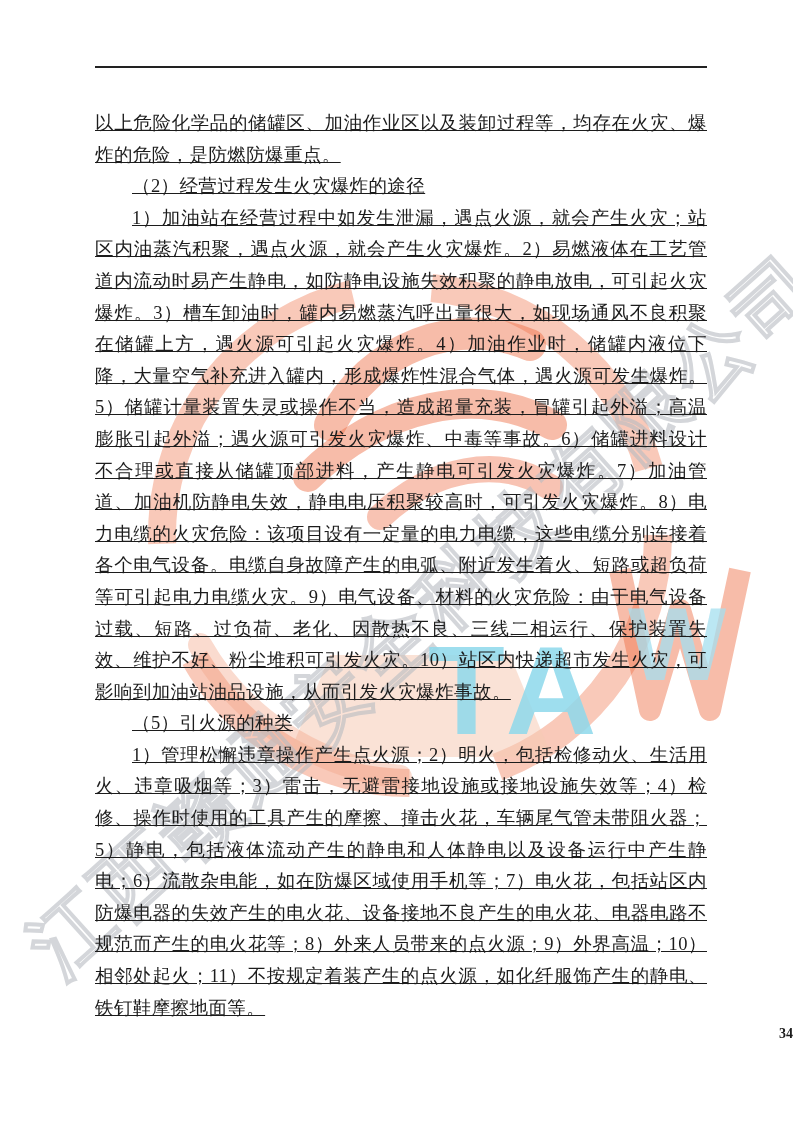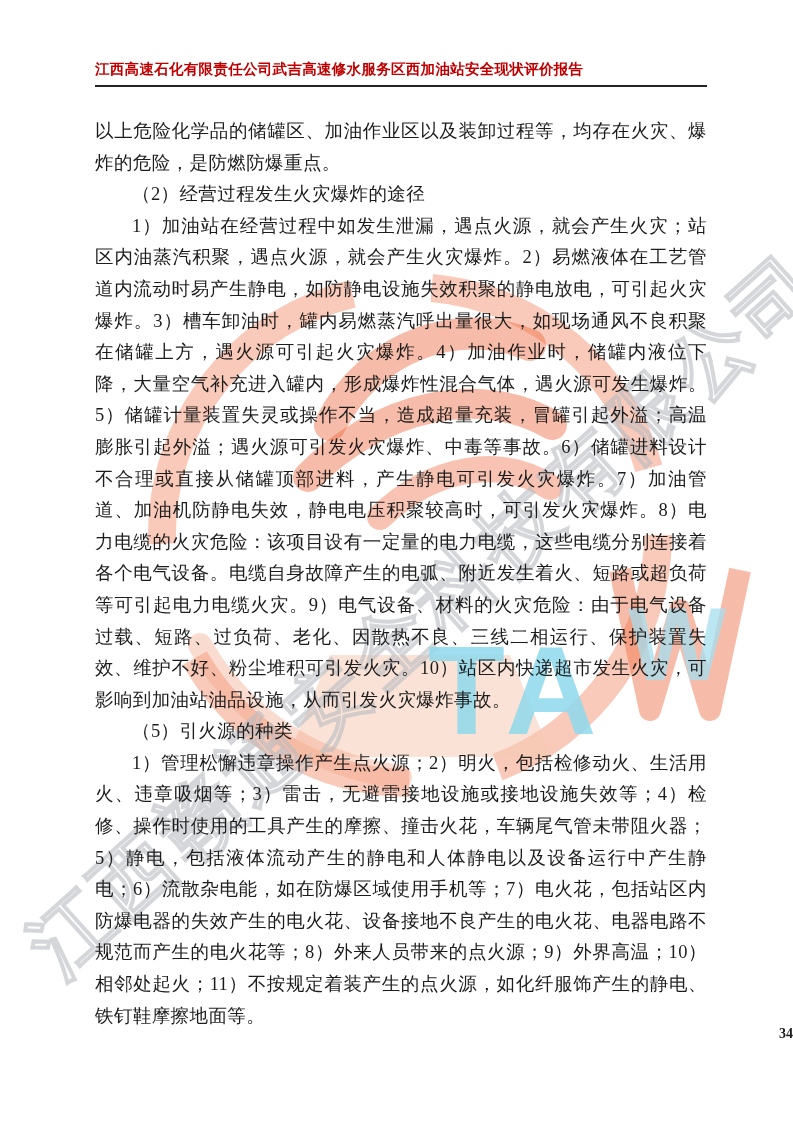--- a/index.html
+++ b/index.html
@@ -18,23 +18,23 @@
     font-weight:bold;font-size:14.5px;color:#c00000;letter-spacing:.3px;white-space:nowrap;
   }
   .hdr-right{
     font-family:"Liberation Serif","DejaVu Serif",serif;
     font-weight:bold;font-size:15px;color:#c00000;white-space:nowrap;
   }
   .hdr-rule{margin-top:6px;border-bottom:2px solid #222222;}
 
   
   .doc-body{
-    position:absolute;left:95px;right:86px;top:116px;z-index:2;
+    position:absolute;left:95px;right:86px;top:108px;z-index:2;
     font-size:18.5px;line-height:31.6px;letter-spacing:.4px;
-    text-align:justify;text-justify:inter-ideograph;
+    text-align:justify;text-justify:inter-ideograph;text-decoration:underline;
   }
   .doc-body p{margin:0;}
   .doc-body p.indent{text-indent:2em;}
 
   
   .ftr{position:absolute;left:0;right:0;top:1026px;text-align:right;z-index:2;
        font-size:14px;color:#1c1c1c;font-weight:bold;}
 
   
   .wm{position:absolute;left:0;top:0;width:793px;height:1122px;z-index:1;pointer-events:none;}
@@ -70,21 +70,20 @@
     <svg class="wm-diag" width="793" height="1122" viewBox="0 0 793 1122">
       <text transform="translate(60 980) rotate(-42)" font-size="80" letter-spacing="6" fill="none" stroke="#B8BCC2" stroke-width="1.5" opacity="0.6" font-family="Liberation Sans, DejaVu Sans, sans-serif" font-weight="bold">江西赣通安全科技有限公司</text>
     </svg>
 
     <div class="wm-ta">TA</div>
     <div class="wm-w">W</div>
   </div>
 
   <header class="hdr">
     <div class="hdr-row">
-      <span class="hdr-left">江西高速石化有限责任公司武吉高速修水服务区西加油站安全现状评价报告</span>
     </div>
     <div class="hdr-rule"></div>
   </header>
 
   <main class="doc-body">
     <div id="paragraph-list">
         <p>以上危险化学品的储罐区、加油作业区以及装卸过程等，均存在火灾、爆炸的危险，是防燃防爆重点。</p>
         <p class="indent">（2）经营过程发生火灾爆炸的途径</p>
         <p class="indent">1）加油站在经营过程中如发生泄漏，遇点火源，就会产生火灾；站区内油蒸汽积聚，遇点火源，就会产生火灾爆炸。2）易燃液体在工艺管道内流动时易产生静电，如防静电设施失效积聚的静电放电，可引起火灾爆炸。3）槽车卸油时，罐内易燃蒸汽呼出量很大，如现场通风不良积聚在储罐上方，遇火源可引起火灾爆炸。4）加油作业时，储罐内液位下降，大量空气补充进入罐内，形成爆炸性混合气体，遇火源可发生爆炸。5）储罐计量装置失灵或操作不当，造成超量充装，冒罐引起外溢；高温膨胀引起外溢；遇火源可引发火灾爆炸、中毒等事故。6）储罐进料设计不合理或直接从储罐顶部进料，产生静电可引发火灾爆炸。7）加油管道、加油机防静电失效，静电电压积聚较高时，可引发火灾爆炸。8）电力电缆的火灾危险：该项目设有一定量的电力电缆，这些电缆分别连接着各个电气设备。电缆自身故障产生的电弧、附近发生着火、短路或超负荷等可引起电力电缆火灾。9）电气设备、材料的火灾危险：由于电气设备过载、短路、过负荷、老化、因散热不良、三线二相运行、保护装置失效、维护不好、粉尘堆积可引发火灾。10）站区内快递超市发生火灾，可影响到加油站油品设施，从而引发火灾爆炸事故。</p>
         <p class="indent">（5）引火源的种类</p>

